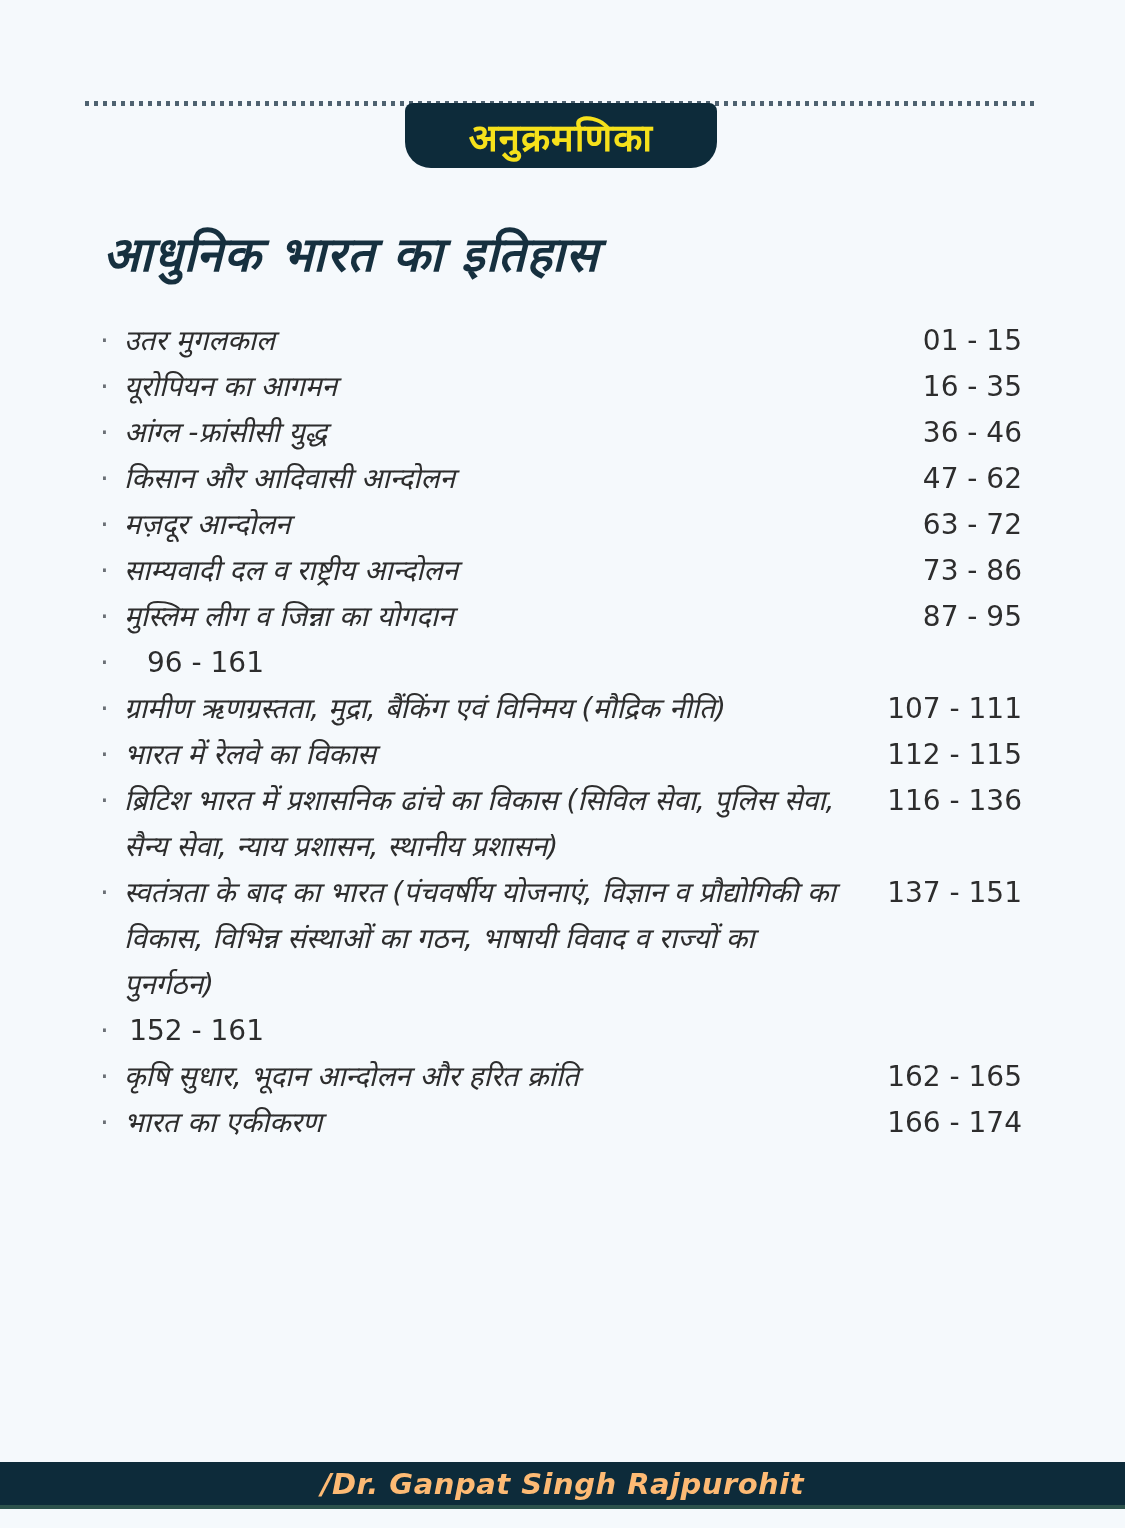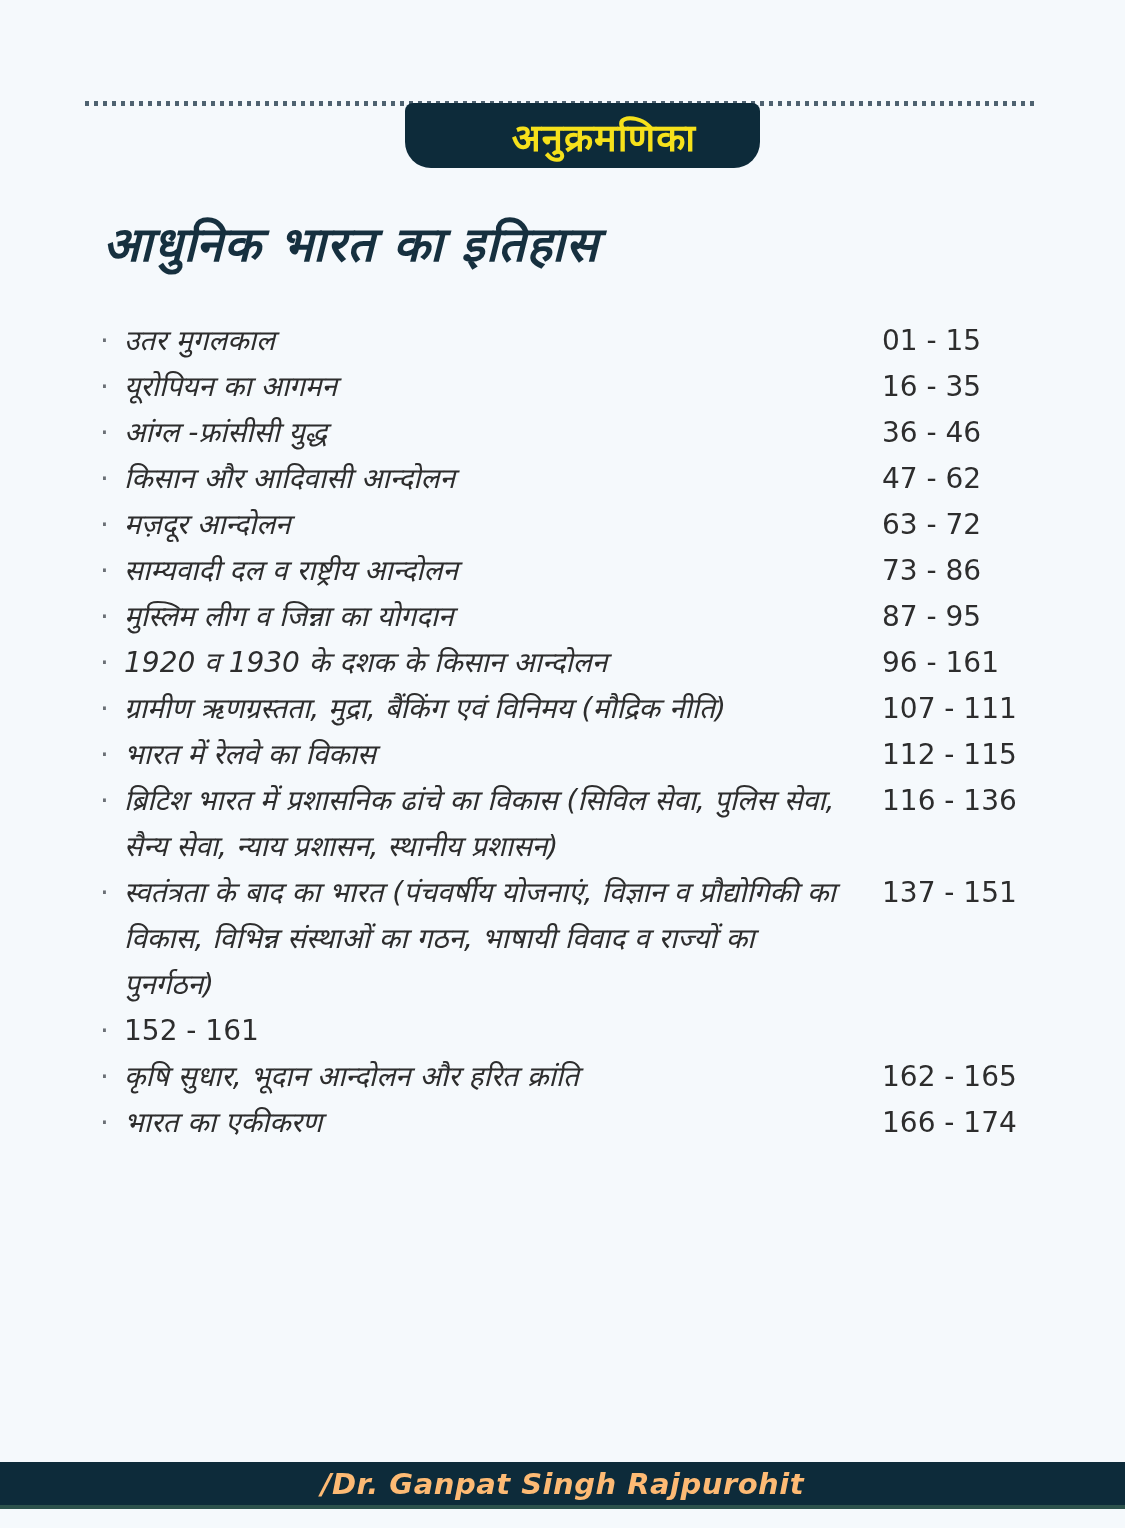--- a/index.html
+++ b/index.html
@@ -13,48 +13,47 @@
   .dotted-line{
     position:absolute;top:101px;left:85px;width:952px;height:5px;
     background:repeating-linear-gradient(90deg,#4f6270 0 4px,transparent 4px 9px);
   }
   .badge{
     position:absolute;top:103px;left:405px;width:312px;height:65px;
     background:#0d2b3a;
     border-radius:8px 8px 26px 26px;
     display:flex;align-items:center;justify-content:center;
     z-index:2;
-    padding-left:43px;
   }
   .badge-label{
     color:#f6e11b;font-size:38px;font-weight:bold;
     letter-spacing:1px;
   }
   .doc-title{
-    position:absolute;top:210px;left:103px;right:90px;
+    position:absolute;top:220px;left:103px;right:90px;
     font-size:48px;font-weight:bold;font-style:italic;
     color:#16303f;letter-spacing:1px;
   }
   .toc{
     position:absolute;top:318px;left:100px;width:922px;
   }
   .toc-row{
     display:flex;align-items:flex-start;
     font-size:28px;line-height:46px;color:#2d2d2d;
   }
   .row-bullet{
     width:24px;flex:0 0 24px;color:#6b7076;font-size:28px;
     text-align:left;
   }
   .row-label{
     flex:1 1 auto;padding-right:30px;
     font-style:italic;
   }
   .row-pages{
-    flex:0 0 140px;width:140px;white-space:nowrap;
+    flex:0 0 140px;width:140px;text-align:right;white-space:nowrap;
     color:#2d2d2d;
   }
   .footer-bar{
     position:absolute;left:0;top:1462px;width:1125px;height:43px;
     background:#0d2b3a;border-bottom:4px solid #2c524c;
     display:flex;align-items:center;justify-content:center;
   }
   .footer-credit{
     color:#fdba74;font-size:29px;font-weight:bold;font-style:italic;
     letter-spacing:0.5px;
@@ -111,21 +110,20 @@
     </div>
 
     <div class="toc-row">
       <span class="row-bullet">·</span>
       <span class="row-label">मुस्लिम लीग व जिन्ना का योगदान</span>
       <span class="row-pages">87 - 95</span>
     </div>
 
     <div class="toc-row">
       <span class="row-bullet">·</span>
-      <span class="row-label">1920 व 1930 के दशक के किसान आन्दोलन</span>
       <span class="row-pages">96 - 161</span>
     </div>
 
     <div class="toc-row">
       <span class="row-bullet">·</span>
       <span class="row-label">ग्रामीण ऋणग्रस्तता, मुद्रा, बैंकिंग एवं विनिमय (मौद्रिक नीति)</span>
       <span class="row-pages">107 - 111</span>
     </div>
 
     <div class="toc-row">

